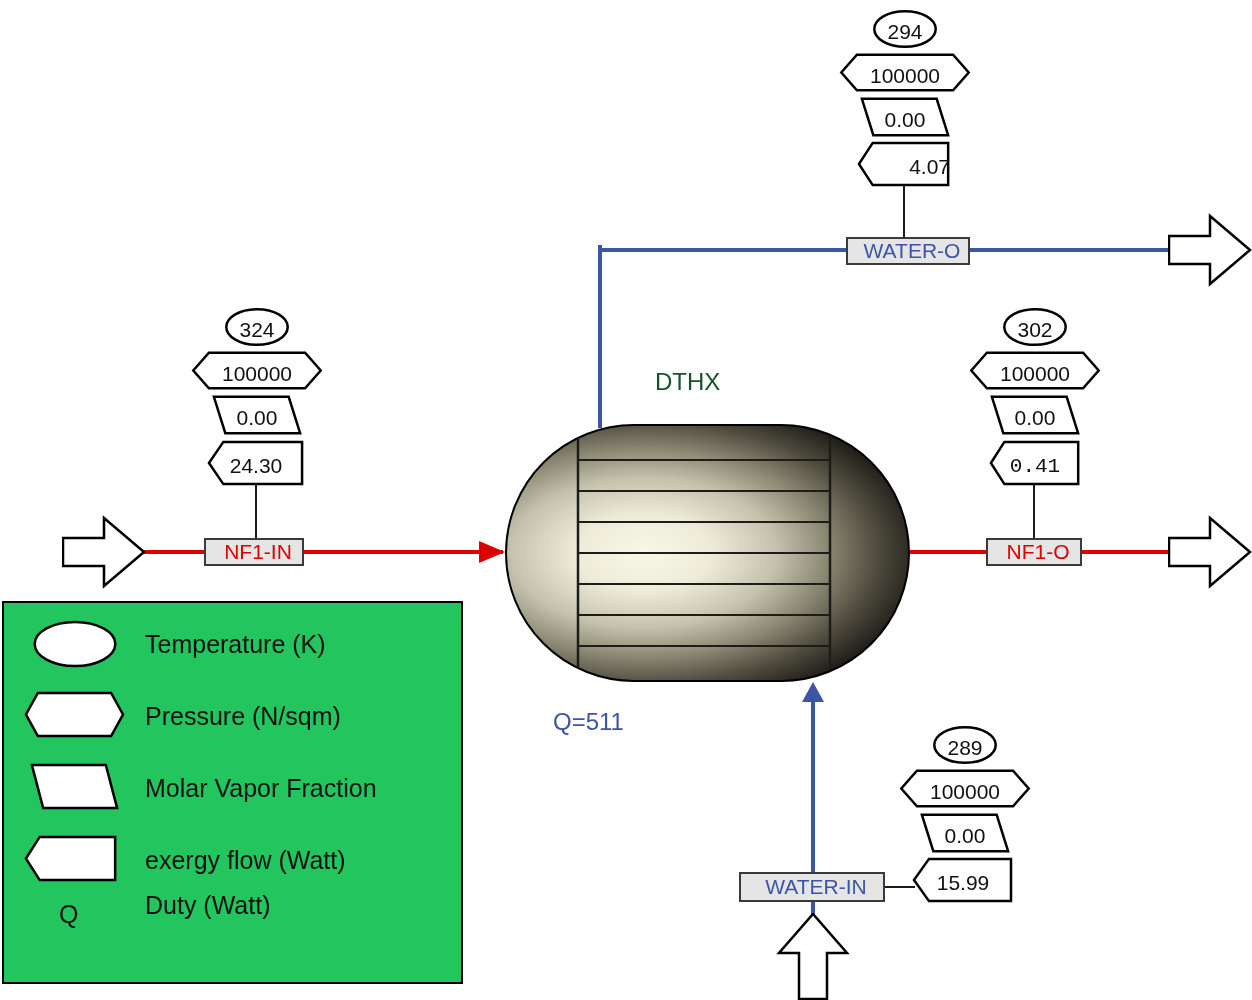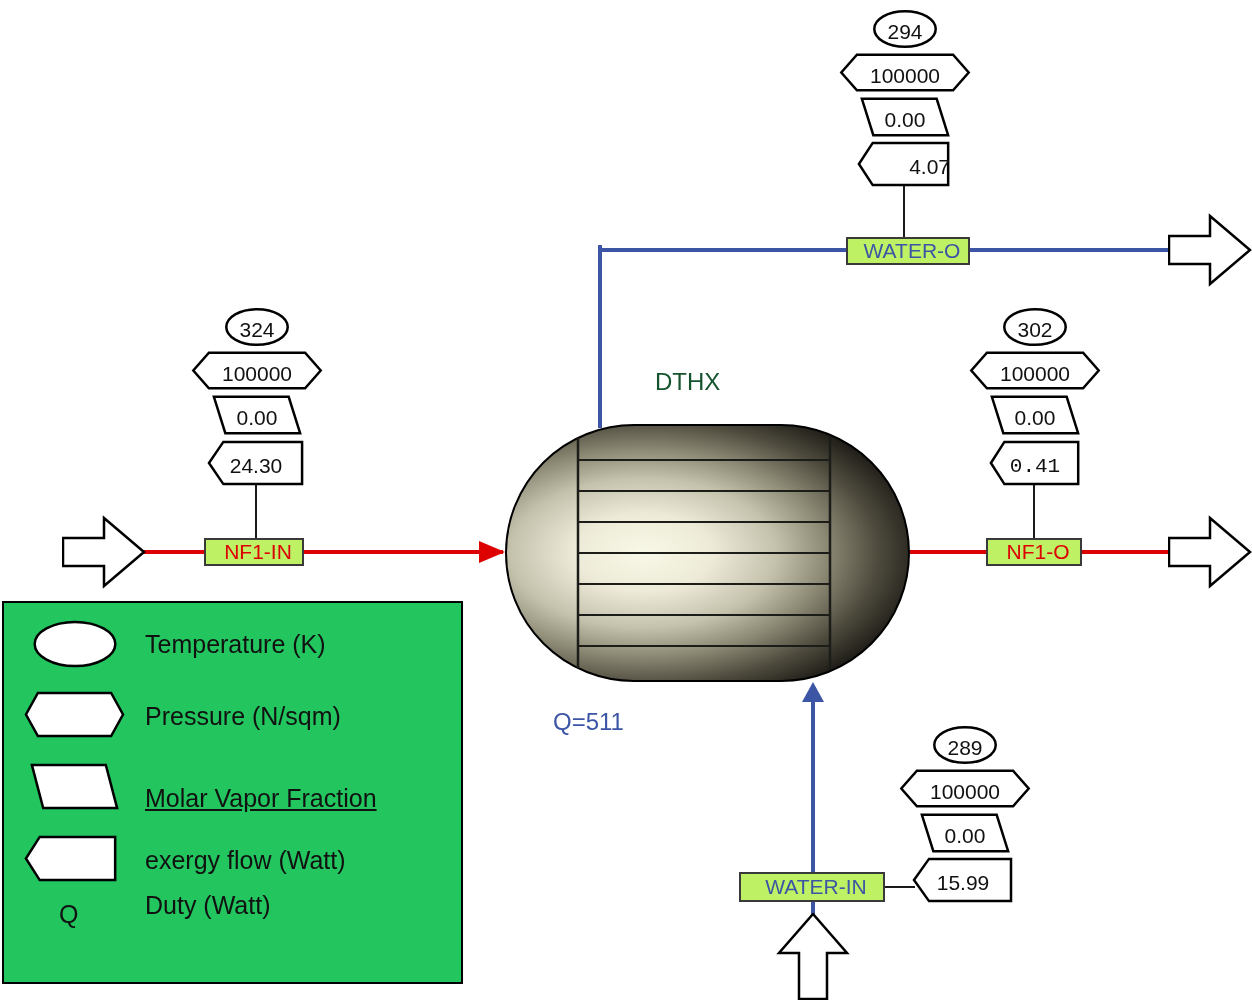--- a/index.html
+++ b/index.html
@@ -11,21 +11,21 @@
   .blue-line { background:#3c55a5; }
   .red-line  { background:#dd0000; }
   .connector { position:absolute; background:#1a1a1a; }
 
   .shape { position:absolute; display:flex; align-items:center; justify-content:center; }
   .shape svg { position:absolute; left:0; top:0; width:100%; height:100%; overflow:visible; }
   .shape .txt { position:relative; z-index:1; font-size:21px; color:#111; white-space:nowrap;margin-top:6px; }
 
   .stream-label {
     position:absolute; display:flex; align-items:center; justify-content:center;
-    background:#bef264; border:2px solid #3a3a3a; font-size:21px; z-index:3; box-sizing:border-box;padding-left:8px;
+    background:#e5e5e5; border:2px solid #3a3a3a; font-size:21px; z-index:3; box-sizing:border-box;padding-left:8px;
   }
   .red-text  { color:#dd0000; }
   .blue-text { color:#3c55a5; }
 
   .hollow-arrow { position:absolute; }
   .arrowhead { position:absolute; z-index:2; }
 
   .hx { position:absolute; left:505px; top:424px; width:405px; height:258px; }
   .hx-body {
     position:absolute; left:0; top:0; right:0; bottom:0; border-radius:129px;
@@ -223,21 +223,21 @@
           <polygon points="13,2 87,2 99,50 87,98 13,98 1,50" fill="#fff" stroke="#000" stroke-width="2.5" vector-effect="non-scaling-stroke"></polygon>
         </svg>
     </div>
     <div class="legend-label" style="left:141px; top:99px;">Pressure (N/sqm)</div>
 
     <div class="shape" style="left:27px; top:161px; width:87px; height:45px;">
       <svg viewBox="0 0 100 100" preserveAspectRatio="none">
           <polygon points="1,2 86,2 99,98 14,98" fill="#fff" stroke="#000" stroke-width="2.5" vector-effect="non-scaling-stroke"></polygon>
         </svg>
     </div>
-    <div class="legend-label" style="left:141px; top:181px;text-decoration:underline;">Molar Vapor Fraction</div>
+    <div class="legend-label" style="left:141px; top:171px;">Molar Vapor Fraction</div>
 
     <div class="shape" style="left:21px; top:233px; width:92px; height:45px;">
       <svg viewBox="0 0 100 100" preserveAspectRatio="none">
           <polygon points="16,2 98,2 98,98 16,98 1,50" fill="#fff" stroke="#000" stroke-width="2.5" vector-effect="non-scaling-stroke"></polygon>
         </svg>
     </div>
     <div class="legend-label" style="left:141px; top:243px;">exergy flow (Watt)</div>
 
     <div class="legend-q" style="left:55px; top:297px;">Q</div>
     <div class="legend-label" style="left:141px; top:288px;">Duty (Watt)</div>

